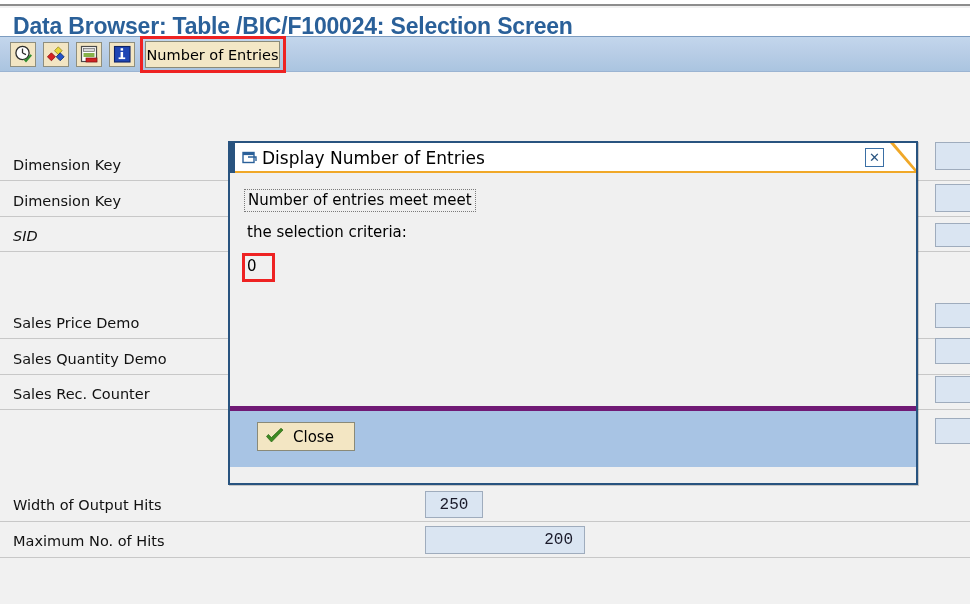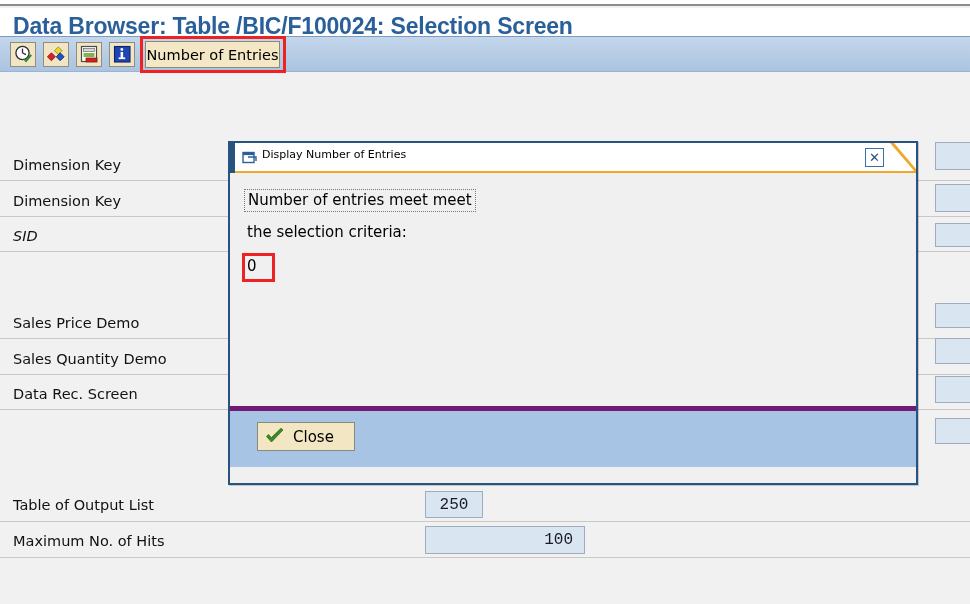--- a/index.html
+++ b/index.html
@@ -180,21 +180,21 @@
     border-top: 26px solid #ffffff;
   }
   .dlg-icon {
     position: absolute;
     left: 12px; top: 7px;
     width: 16px; height: 15px;
   }
   .dlg-title {
     position: absolute;
     left: 32px; top: 5px;
-    font-size: 11px;
+    font-size: 17px;
     color: #000000;
     white-space: nowrap;
     font-family: "DejaVu Sans", sans-serif;
   }
   .dlg-close {
     position: absolute;
     right: 32px; top: 5px;
     width: 19px; height: 19px;
     border: 1px solid #3a6fa5;
     box-sizing: border-box;
@@ -329,44 +329,44 @@
     <div class="entries-highlight"></div>
   </div>
 
   <div class="form-area">
 
     <div class="row-label" style="top:69px;">Dimension Key</div>
     <div class="row-label" style="top:105px;">Dimension Key</div>
     <div class="row-label" style="top:140px;font-style:italic;">SID</div>
     <div class="row-label" style="top:227px;">Sales Price Demo</div>
     <div class="row-label" style="top:263px;">Sales Quantity Demo</div>
-    <div class="row-label" style="top:298px;">Data Rec. Screen</div>
+    <div class="row-label" style="top:298px;">Sales Rec. Counter</div>
 
     <div class="form-row" style="top:92px;"></div>
     <div class="form-row" style="top:128px;"></div>
     <div class="form-row" style="top:163px;"></div>
     <div class="form-row" style="top:250px;"></div>
     <div class="form-row" style="top:286px;"></div>
     <div class="form-row" style="top:321px;"></div>
     <div class="form-row" style="top:433px;"></div>
     <div class="form-row" style="top:469px;"></div>
 
     <div class="edge-field" style="left:935px; top:54px;  width:40px; height:28px;"></div>
     <div class="edge-field" style="left:935px; top:96px;  width:40px; height:28px;"></div>
     <div class="edge-field" style="left:935px; top:135px; width:40px; height:24px;"></div>
     <div class="edge-field" style="left:935px; top:215px; width:40px; height:25px;"></div>
     <div class="edge-field" style="left:935px; top:250px; width:40px; height:26px;"></div>
     <div class="edge-field" style="left:935px; top:288px; width:40px; height:27px;"></div>
     <div class="edge-field" style="left:935px; top:330px; width:40px; height:26px;"></div>
 
-    <div class="row-label" style="top:409px;">Table of Output List</div>
+    <div class="row-label" style="top:409px;">Width of Output Hits</div>
     <div class="field center" style="left:425px; top:403px; width:58px; height:27px;">250</div>
 
     <div class="row-label" style="top:445px;">Maximum No. of Hits</div>
-    <div class="field right" style="left:425px; top:438px; width:160px; height:28px;">100</div>
+    <div class="field right" style="left:425px; top:438px; width:160px; height:28px;">200</div>
   </div>
 
   <div class="dialog">
 
     <div class="dlg-titlebar">
       <div class="dlg-accent"></div>
 
       <span class="dlg-icon">
         <svg width="16" height="15" viewBox="0 0 16 15">
           <rect x="1" y="2.5" width="11" height="10" fill="#ffffff" stroke="#2a6099" stroke-width="1.4"></rect>

